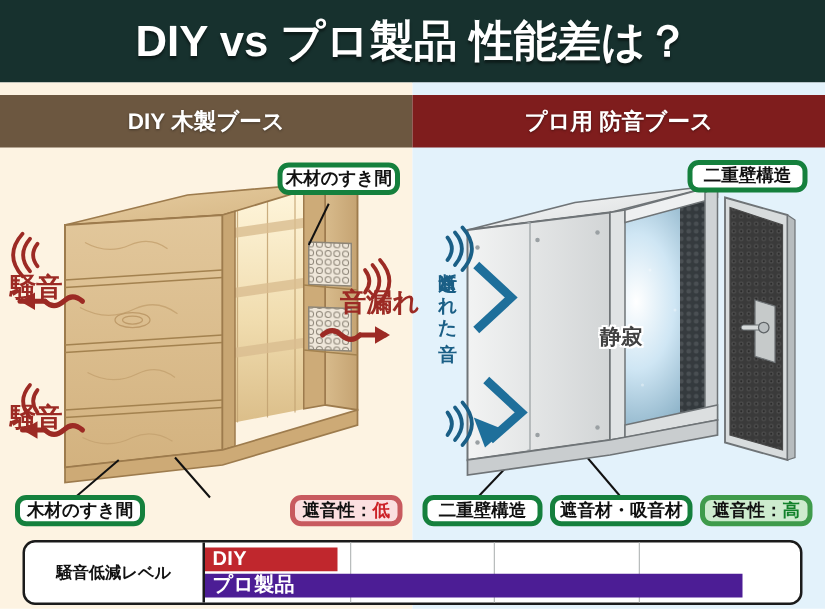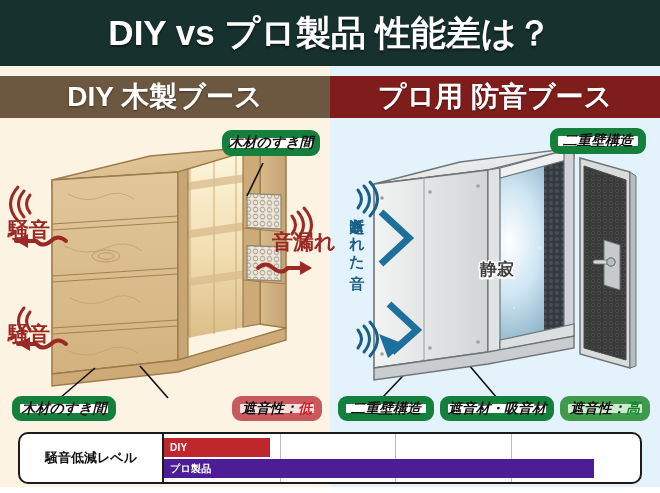--- a/index.html
+++ b/index.html
@@ -12,30 +12,30 @@
     display:flex;align-items:center;justify-content:center;
     color:#ffffff;font-size:35px;font-weight:bold;letter-spacing:0px;
     text-shadow:0 2px 2px rgba(0,0,0,.45);white-space:nowrap;}
 
   
   .bg-left{position:absolute;left:0;top:66px;width:330px;height:427px;background:#fdf3e2;}
   .bg-right{position:absolute;left:330px;top:66px;width:330px;height:427px;background:#e3f2fb;}
 
   
   .sechdr{position:absolute;top:76px;height:42px;display:flex;align-items:center;justify-content:center;}
-  .sechdr span{color:#ffffff;font-size:28px;font-weight:bold;white-space:nowrap;
+  .sechdr span{color:#ffffff;font-size:18px;font-weight:bold;white-space:nowrap;
     text-shadow:0 1px 2px rgba(0,0,0,.4);}
   .sechdr.left{left:0;width:330px;background:#6c5740;}
   .sechdr.right{left:330px;width:330px;background:#27687f;}
 
   
-  .pill{position:absolute;background:#ffffff;border:8px solid #15803d;border-radius:9px;
+  .pill{position:absolute;background:#ffffff;border:4px solid #15803d;border-radius:9px;
     display:flex;align-items:center;justify-content:center;
     font-size:14px;font-weight:bold;color:#111111;white-space:nowrap;box-sizing:border-box;
-    padding:0 17px;font-style:italic;}
+    padding:0 17px;}
   .pill.pink{background:#fbdfe0;border-color:#c85a5f;}
   .pill.pink .v{color:#cc2127;}
   .pill.green{background:#cdebce;border-color:#3f9b4b;}
   .pill.green .v{color:#11812a;}
 
   
   .overlay{position:absolute;left:0;top:0;width:660px;height:493px;pointer-events:none;}
 
   
   .jlabel{position:absolute;font-size:21px;font-weight:bold;white-space:nowrap;}
@@ -50,21 +50,21 @@
   .meter{position:absolute;left:18px;top:432px;width:624px;height:52px;background:#ffffff;
     border:2px solid #1b1b1b;border-radius:10px;box-sizing:border-box;display:flex;align-items:stretch;}
   .meter-label{width:144px;display:flex;align-items:center;justify-content:center;
     font-size:13px;font-weight:bold;color:#111;border-right:2px solid #1b1b1b;box-sizing:border-box;}
   .meter-track{position:relative;flex:1;display:flex;flex-direction:column;justify-content:center;
     padding:3px 14px 3px 0;box-sizing:border-box;}
   .grid{position:absolute;left:0;top:0;right:14px;bottom:0;}
   .grid i{position:absolute;top:0;bottom:0;width:1px;background:#b9bdbd;}
   .barrow{position:relative;height:19px;margin:1px 0;}
   .bar{position:absolute;left:0;top:0;height:19px;display:flex;align-items:center;}
-  .bar b{color:#ffffff;font-size:10px;font-weight:bold;padding-left:6px;white-space:nowrap;
+  .bar b{color:#ffffff;font-size:16px;font-weight:bold;padding-left:6px;white-space:nowrap;
     letter-spacing:0.3px;}
 
   
   .ill{position:absolute;}
 </style>
 </head>
 <body>
 
 <div id="stage">
 

